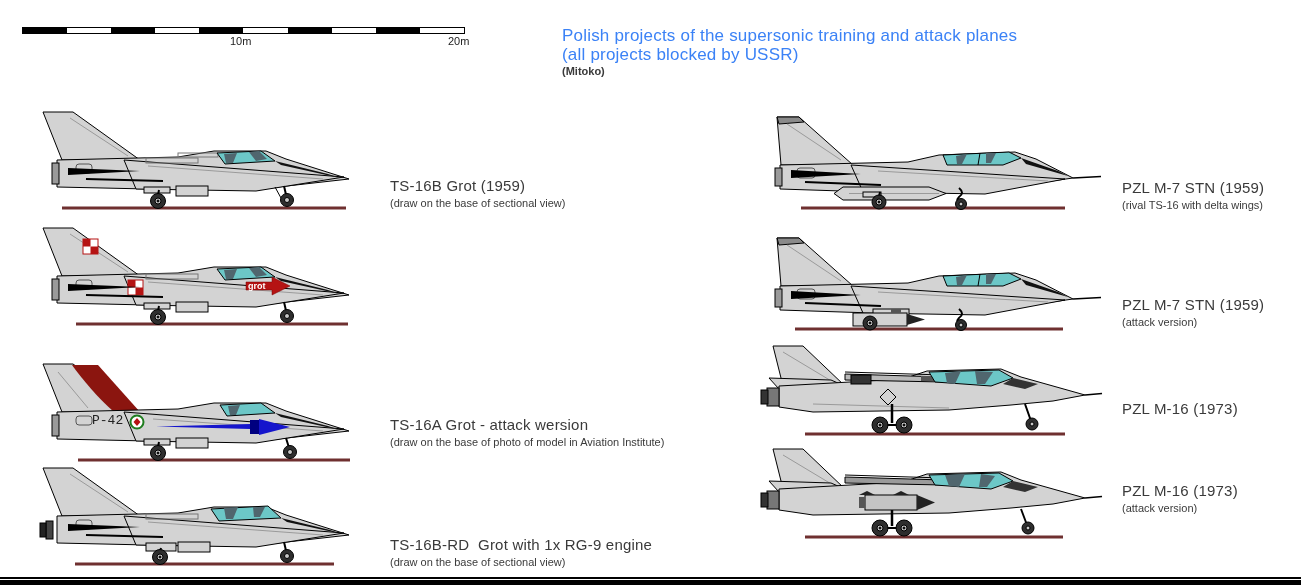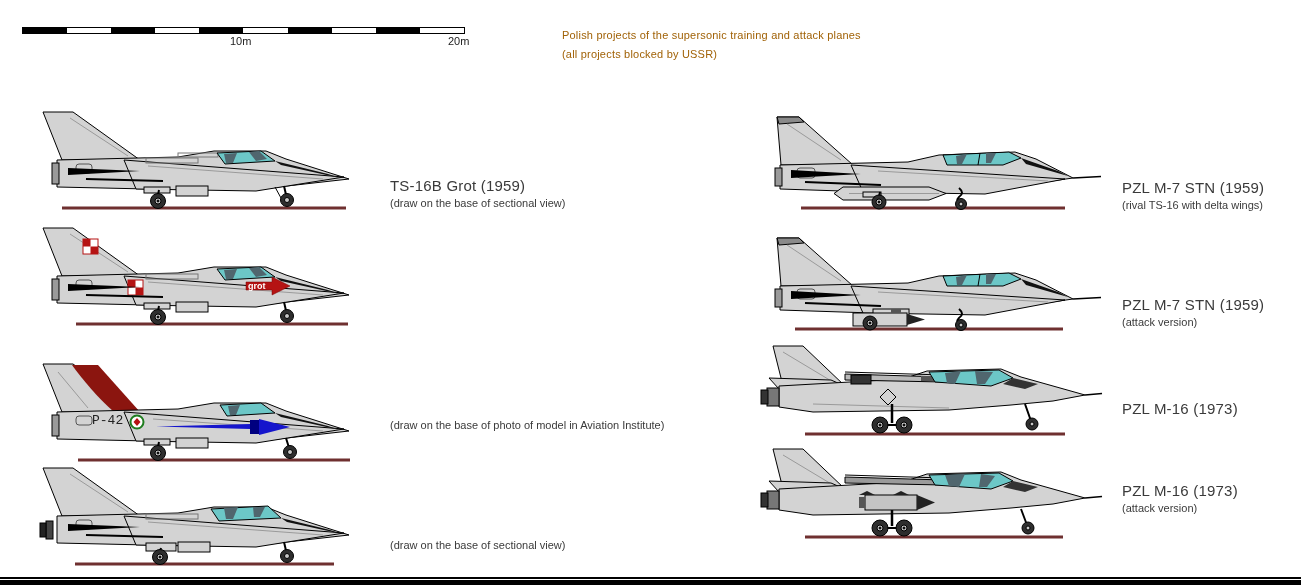--- a/index.html
+++ b/index.html
@@ -7,21 +7,21 @@
           font-family:"Liberation Sans", sans-serif;color:#333;}
   
   .scalebar{position:absolute;left:22px;top:27px;width:443px;}
   .segments{display:flex;width:443px;height:7px;border:1px solid #000;box-sizing:border-box;}
   .seg{flex:1 1 auto;height:100%;}
   .seg.b{background:#000;} .seg.w{background:#fff;}
   .scale-label{position:absolute;top:8px;font-size:11px;color:#222;}
   .scale-label.mid{left:208px;} .scale-label.end{left:426px;}
   
   .title-block{position:absolute;left:562px;top:26px;}
-  .title-line{font-size:11px;line-height:19px;letter-spacing:.2px;color:#a16207;}
+  .title-line{font-size:17px;line-height:19px;letter-spacing:.2px;color:#3b82f6;}
   .title-credit{font-size:11px;font-weight:bold;line-height:14px;color:#3a3a3a;}
   
   .plane{position:absolute;}
   .plane svg{display:block;}
   
   .plane-label{position:absolute;color:#3a3a3a;}
   .plane-label .main{font-size:15px;letter-spacing:.2px;white-space:pre;}
   .plane-label .sub{font-size:11px;font-weight:normal;margin-top:3px;white-space:pre;}
   
   .bottom-bar{position:absolute;left:0;top:577px;width:1301px;}
@@ -47,20 +47,21 @@
         <div class="seg b"></div>
         <div class="seg w"></div>
       </div>
     <div class="scale-label mid">10m</div>
     <div class="scale-label end">20m</div>
   </div>
 
   <div class="title-block">
     <div class="title-line">Polish projects of the supersonic training and attack planes</div>
     <div class="title-line">(all projects blocked by USSR)</div>
+    <div class="title-credit">(Mitoko)</div>
   </div>
 
   <div class="plane" style="left:28px;top:108px;">
     <svg viewBox="0 0 335 105" width="335" height="105">
       <line x1="34" y1="100" x2="318" y2="100" stroke="#6f3030" stroke-width="3"></line>
       <g stroke="#000" stroke-width="1">
         <polygon points="15,4 45,4 112,52 34,52" fill="#d3d3d3"></polygon>
         <line x1="42" y1="10" x2="100" y2="48" stroke="#9a9a9a"></line>
       </g>
       <g stroke="#000" stroke-width="1">
@@ -424,23 +425,25 @@
           <circle cx="275" cy="91" r="2" fill="#c8c8c8"></circle>
       </g>
     </svg>
   </div>
 
   <div class="plane-label" style="left:390px;top:177px;">
     <div class="main">TS-16B Grot (1959)</div>
     <div class="sub">(draw on the base of sectional view)</div>
   </div>
   <div class="plane-label" style="left:390px;top:416px;">
+    <div class="main">TS-16A Grot - attack wersion</div>
     <div class="sub">(draw on the base of photo of model in Aviation Institute)</div>
   </div>
   <div class="plane-label" style="left:390px;top:536px;">
+    <div class="main">TS-16B-RD  Grot with 1x RG-9 engine</div>
     <div class="sub">(draw on the base of sectional view)</div>
   </div>
   <div class="plane-label" style="left:1122px;top:179px;">
     <div class="main">PZL M-7 STN (1959)</div>
     <div class="sub">(rival TS-16 with delta wings)</div>
   </div>
   <div class="plane-label" style="left:1122px;top:296px;">
     <div class="main">PZL M-7 STN (1959)</div>
     <div class="sub">(attack version)</div>
   </div>

